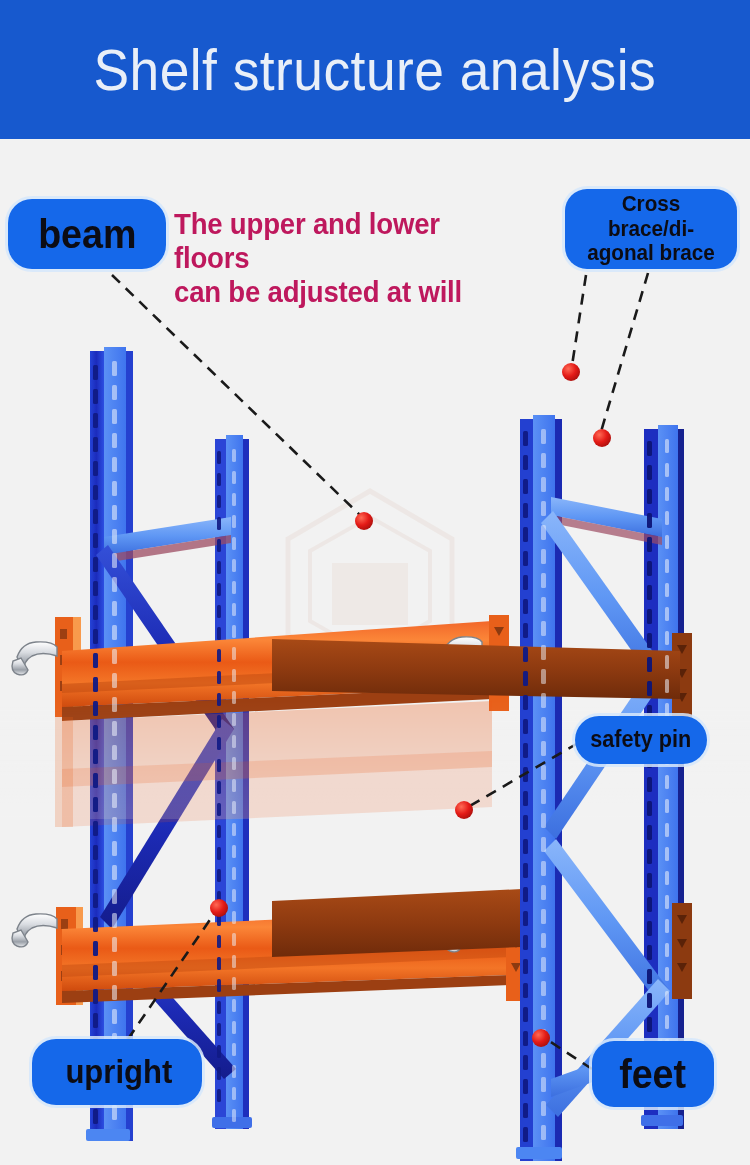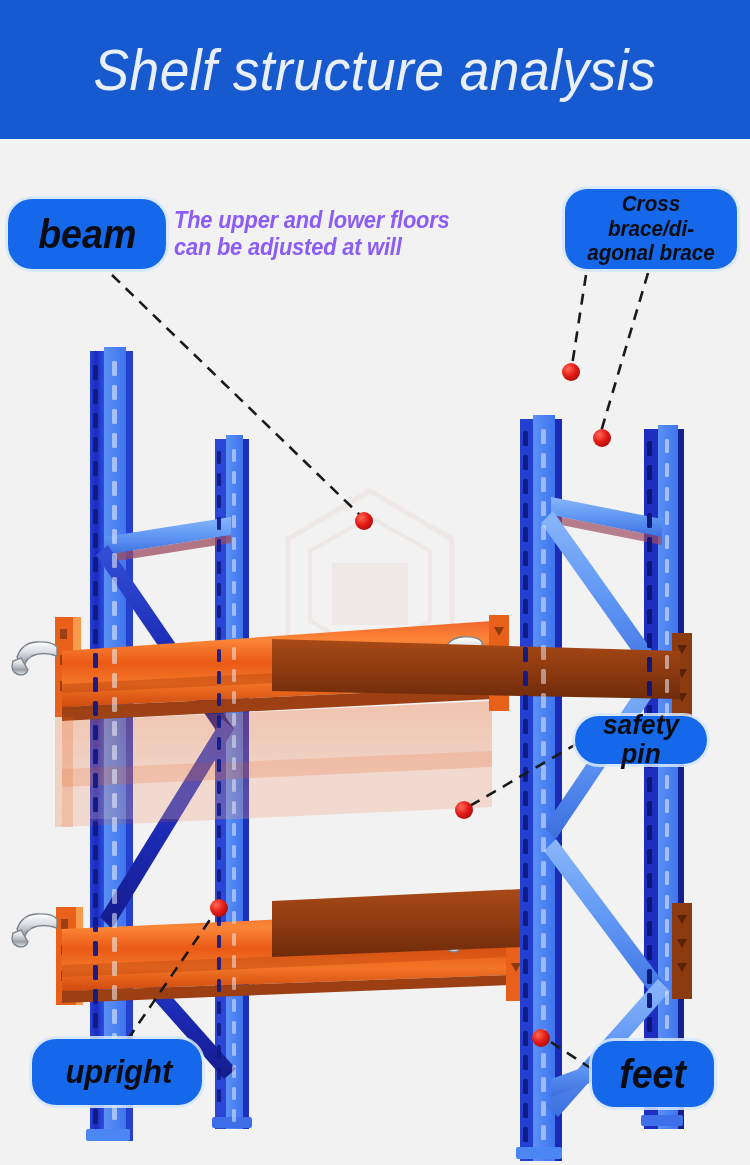--- a/index.html
+++ b/index.html
@@ -6,21 +6,20 @@
   html, body {
     width: 750px; height: 1165px;
     background: #f2f2f2;
     font-family: "Liberation Sans", sans-serif;
     overflow: hidden;
   }
   #page {
     position: relative;
     width: 750px; height: 1165px;
     background: #f2f2f2;
-    font-style: italic;
   }
 
   
   #header {
     position: absolute; left: 0; top: 0;
     width: 750px; height: 139px;
     background: #1759ce;
     display: flex; align-items: center; justify-content: center;
   }
   #header-title {
@@ -61,35 +60,35 @@
     left: 8px; top: 60px; width: 158px; height: 70px;
     border-radius: 24px; font-size: 40px;
   }
   #badge-cross {
     left: 565px; top: 50px; width: 172px; height: 80px;
     border-radius: 22px; font-size: 22px;
   }
   #badge-cross span { line-height: 1.12; }
   #badge-safety {
     left: 575px; top: 577px; width: 132px; height: 48px;
-    border-radius: 24px; font-size: 28px;
+    border-radius: 24px; font-size: 23px;
   }
   #badge-upright {
     left: 32px; top: 900px; width: 170px; height: 66px;
     border-radius: 24px; font-size: 33px; padding-left: 12px;
   }
   #badge-feet {
     left: 592px; top: 902px; width: 122px; height: 66px;
     border-radius: 22px; font-size: 40px;
   }
 
   
   #note-upper {
     position: absolute; left: 174px; top: 68px; width: 330px;
-    font-size: 23px; font-weight: 700; color: #8b5cf6;
+    font-size: 29px; font-weight: 700; color: #be185d;
     line-height: 1.18; letter-spacing: -0.2px; z-index: 35;
   }
   #note-upper span { display: block; transform: scaleX(0.95); transform-origin: left center; }
 
   
   #rack-svg { position: absolute; left: 0; top: 0; width: 750px; height: 1026px; z-index: 10; }
 </style>
 </head>
 <body>
 

